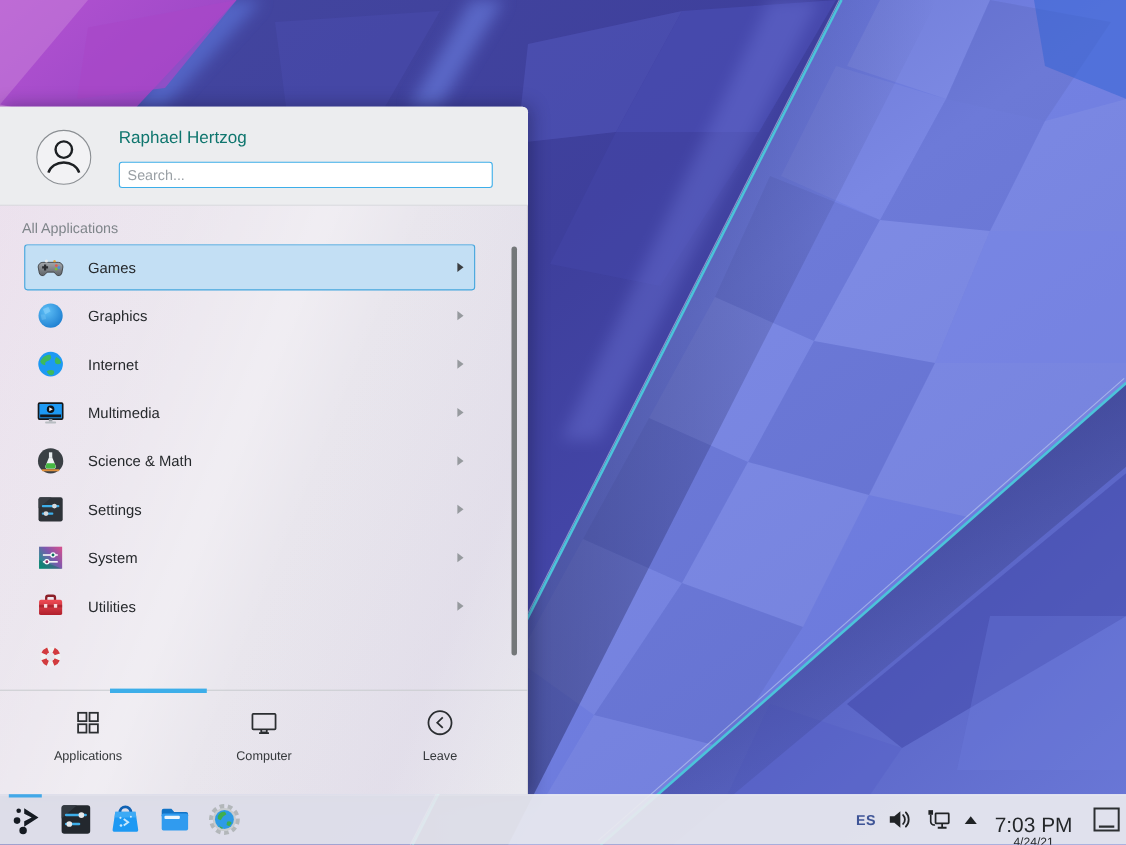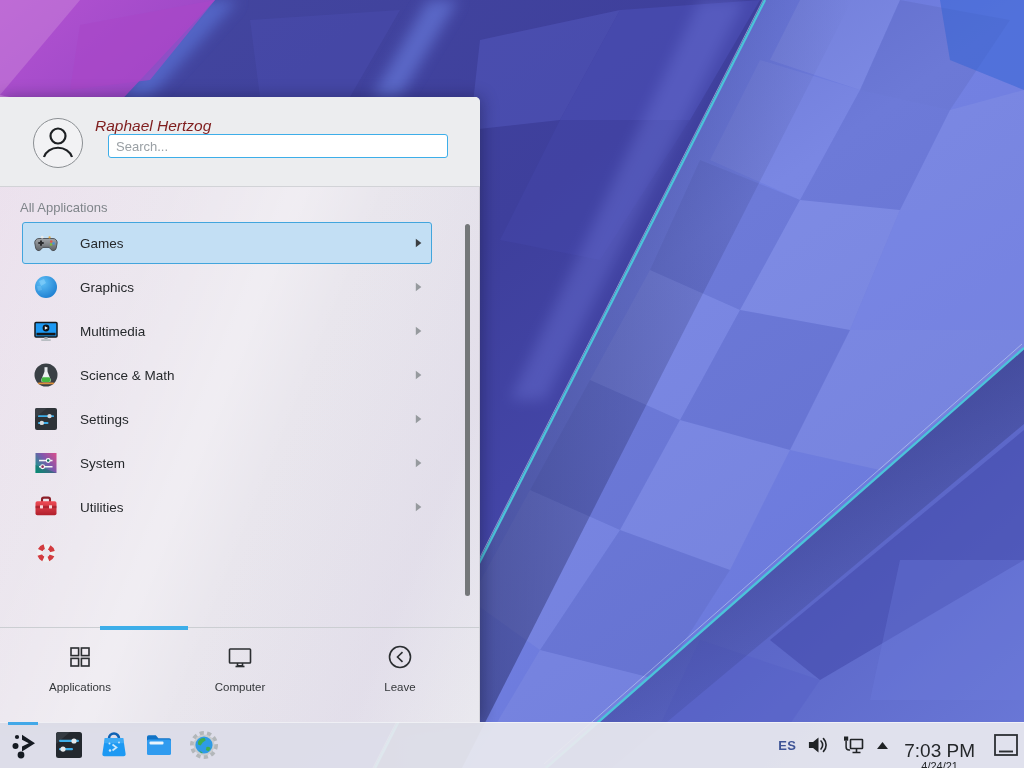--- a/index.html
+++ b/index.html
@@ -21,23 +21,23 @@
   .panel::before{ 
     content:'';position:absolute;inset:0;border-top-right-radius:5px;pointer-events:none;
     background:linear-gradient(112deg,rgba(216,170,214,.14) 0%,rgba(255,255,255,0) 28%,rgba(255,255,255,.30) 46%,rgba(255,255,255,0) 58%,rgba(205,190,225,.16) 82%,rgba(255,255,255,.18) 100%);
   }
   .panel-header{
     position:absolute;top:0;left:0;right:0;height:89px;
     background:#eceDEFf;background:#ecedef;
     border-top-right-radius:5px;border-bottom:1px solid #d2d3d7;
   }
   .avatar{position:absolute;left:32px;top:20px;width:52px;height:52px;}
-  .user-name{position:absolute;left:95px;top:20px;font-size:15.5px;color:#7f1d1d;font-style:italic;}
+  .user-name{position:absolute;left:108px;top:20px;font-size:15.5px;color:#0f766e;}
   .search-input{
-    position:absolute;left:108px;top:37px;width:324px;height:22px;
+    position:absolute;left:108px;top:50px;width:324px;height:22px;
     border:1px solid #3daee9;border-radius:3px;background:#fff;
     font-family:inherit;font-size:13px;color:#4d5155;padding:0 7px;outline:none;
   }
   .search-input::placeholder{color:#9aa0a5;}
   .section-label{position:absolute;left:20px;top:103px;font-size:13px;color:#7f858a;}
   .cat-list{position:absolute;left:0;top:125px;width:480px;height:405px;overflow:hidden;}
   .row{
     height:40px;margin:0 48px 2px 22px;padding-left:9px;border-radius:3px;
     display:flex;align-items:center;position:relative;border:1px solid transparent;
   }
@@ -219,20 +219,34 @@
                 <stop offset="0" stop-color="#5fc0f7"></stop>
                 <stop offset="1" stop-color="#1273ca"></stop>
               </radialGradient>
             </defs>
             <circle cx="14" cy="14" r="11" fill="url(#i-gr)"></circle>
             <path d="M7 8 l5 -2 2 4 -5 3 z" fill="#8ed4fb" opacity="0.55"></path>
             <path d="M5 13 l4 0 1 4 -4 1 z" fill="#7ac8f5" opacity="0.4"></path>
           </svg>
         </span>
         <span class="cat-label">Graphics</span>
+        <span class="arrow"><svg width="7" height="10" viewBox="0 0 7 10">
+            <path d="M0.8 0.8 L6.4 5 L0.8 9.2 z" fill="currentColor"></path>
+          </svg></span>
+      </div>
+      <div class="row">
+        <span class="cat-icon">
+          <svg viewBox="0 0 28 28">
+            <circle cx="14" cy="14" r="11.2" fill="#1d99f3"></circle>
+            <path d="M4.5 11.5 q3.5-6.5 9-6 q2.5 3-1 5.2 q-4.5 1-3.2 4.3 q-3.3 0.2-4.8-3.5z" fill="#3db95c"></path>
+            <path d="M19 7.5 q4 1.5 4.5 5.5 q-2.5 2-5 0.5 q-1.5-3 0.5-6z" fill="#3db95c"></path>
+            <path d="M10.5 20.5 q3.5-2 6.5-0.5 q1 2.5-1.5 4 q-3.5 0.5-5-3.5z" fill="#3db95c"></path>
+          </svg>
+        </span>
+        <span class="cat-label">Internet</span>
         <span class="arrow"><svg width="7" height="10" viewBox="0 0 7 10">
             <path d="M0.8 0.8 L6.4 5 L0.8 9.2 z" fill="currentColor"></path>
           </svg></span>
       </div>
       <div class="row">
         <span class="cat-icon">
           <svg viewBox="0 0 28 28">
             <rect x="3" y="5.5" width="22" height="14.5" rx="1" fill="#1d99f3" stroke="#15181b" stroke-width="1.5"></rect>
             <rect x="4.5" y="15.8" width="19" height="2.6" fill="#15181b"></rect>
             <circle cx="14" cy="11" r="3.4" fill="#101316"></circle>

